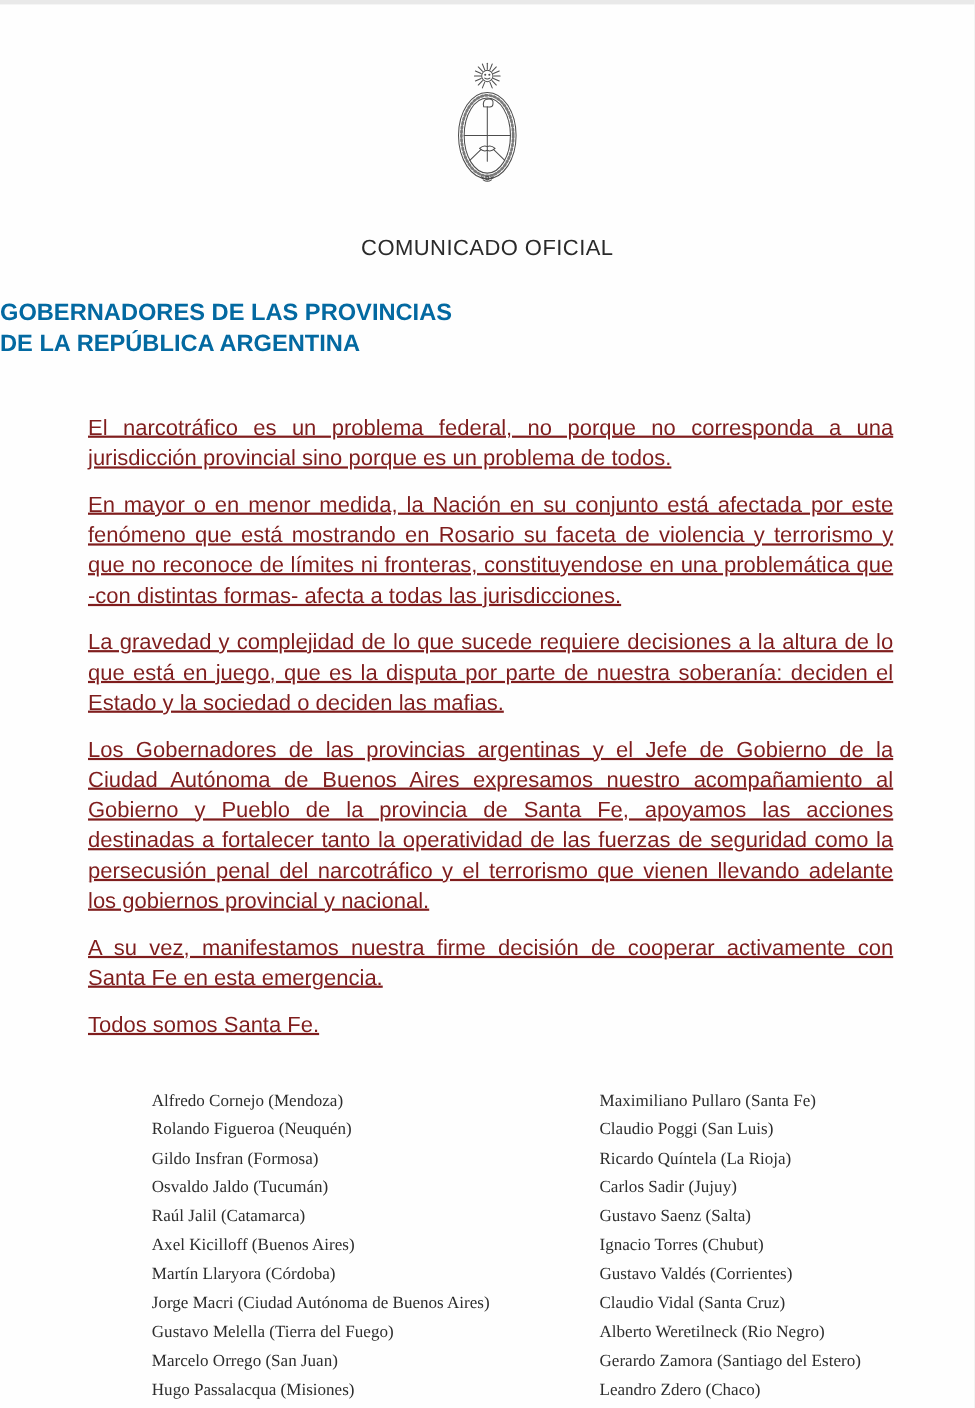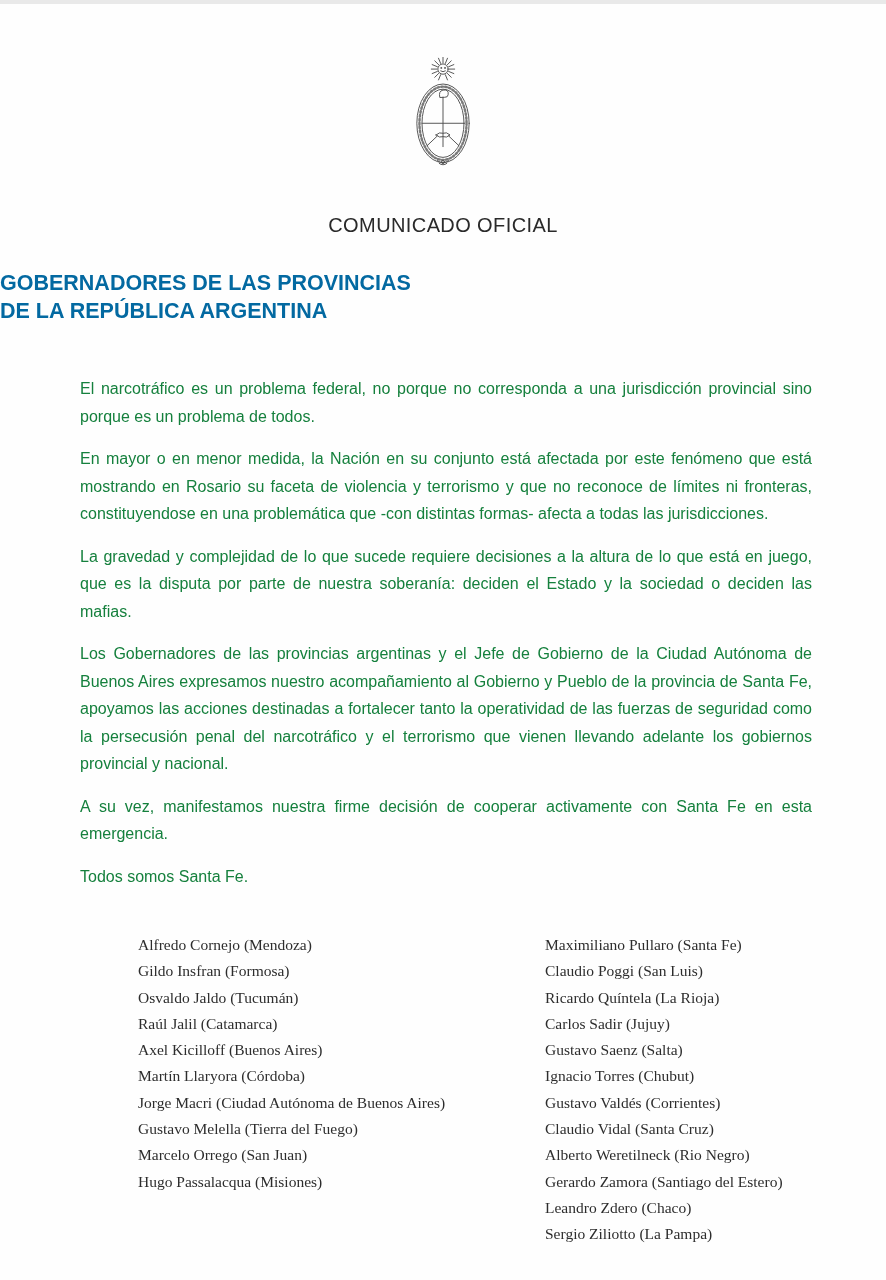--- a/index.html
+++ b/index.html
@@ -40,23 +40,24 @@
     font-weight: 700;
     line-height: 28px;
     color: #0369a1;
   }
   .body-text {
     margin: 50px 74px 0 80px;
   }
   .para {
     margin: 0 0 15px 0;
     text-align: justify;
-    font-size: 16px;
+    font-size: 20px;
     line-height: 27.5px;
-    color: #15803d;
+    color: #7f1d1d;
+    text-decoration: underline;
   }
   .para.last {
     text-align: left;
     margin-bottom: 0;
   }
   .signatures {
     display: flex;
     margin: 42px 0 0 138px;
     font-family: Liberation Serif, serif;
   }
@@ -140,20 +141,21 @@
     <p class="para">En mayor o en menor medida, la Nación en su conjunto está afectada por este fenómeno que está mostrando en Rosario su faceta de violencia y terrorismo y que no reconoce de límites ni fronteras, constituyendose en una problemática que -con distintas formas- afecta a todas las jurisdicciones.</p>
     <p class="para">La gravedad y complejidad de lo que sucede requiere decisiones a la altura de lo que está en juego, que es la disputa por parte de nuestra soberanía: deciden el Estado y la sociedad o deciden las mafias.</p>
     <p class="para">Los Gobernadores de las provincias argentinas y el Jefe de Gobierno de la Ciudad Autónoma de Buenos Aires expresamos nuestro acompañamiento al Gobierno y Pueblo de la provincia de Santa Fe, apoyamos las acciones destinadas a fortalecer tanto la operatividad de las fuerzas de seguridad como la persecusión penal del narcotráfico y el terrorismo que vienen llevando adelante los gobiernos provincial y nacional.</p>
     <p class="para">A su vez, manifestamos nuestra firme decisión de cooperar activamente con Santa Fe en esta emergencia.</p>
     <p class="para last">Todos somos Santa Fe.</p>
   </div>
 
   <div class="signatures">
     <div class="sig-col sig-col-left">
       <span class="sig-item">Alfredo Cornejo (Mendoza)</span>
+      <span class="sig-item">Rolando Figueroa (Neuquén)</span>
       <span class="sig-item">Gildo Insfran (Formosa)</span>
       <span class="sig-item">Osvaldo Jaldo (Tucumán)</span>
       <span class="sig-item">Raúl Jalil (Catamarca)</span>
       <span class="sig-item">Axel Kicilloff (Buenos Aires)</span>
       <span class="sig-item">Martín Llaryora (Córdoba)</span>
       <span class="sig-item">Jorge Macri (Ciudad Autónoma de Buenos Aires)</span>
       <span class="sig-item">Gustavo Melella (Tierra del Fuego)</span>
       <span class="sig-item">Marcelo Orrego (San Juan)</span>
       <span class="sig-item">Hugo Passalacqua (Misiones)</span>
     </div>

